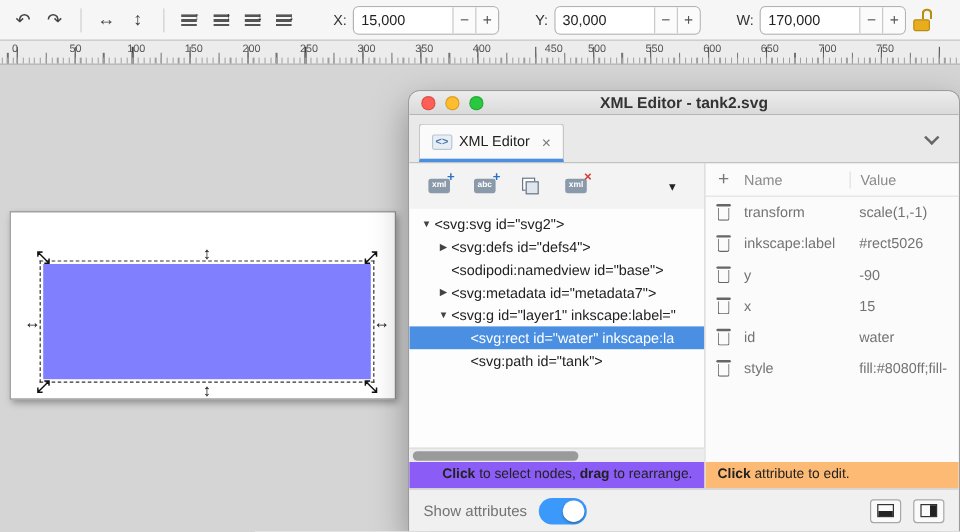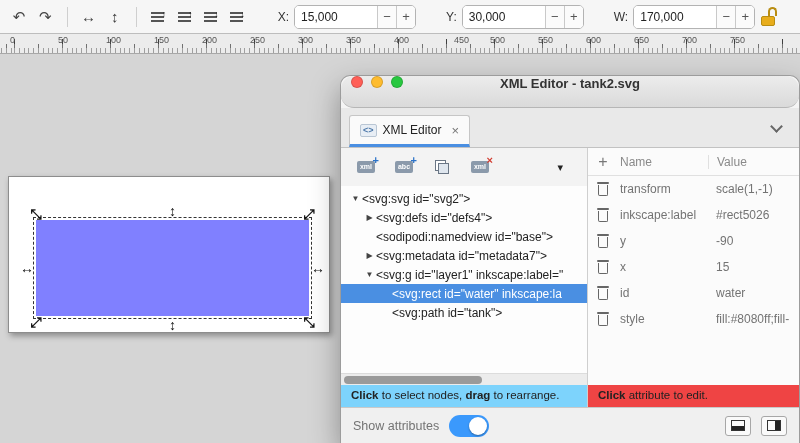--- a/index.html
+++ b/index.html
@@ -52,22 +52,22 @@
   .handle { position:absolute; font-size:14px; font-weight:bold; color:#111; line-height:1;
             transform:translate(-50%,-50%); cursor:default; }
   .h-nw{left:0;top:-6px;} .h-n{left:50%;top:-9px;} .h-ne{left:100%;top:-6px;}
   .h-w{left:-9px;top:50%;} .h-e{left:calc(100% + 9px);top:50%;}
   .h-sw{left:0;top:calc(100% + 6px);} .h-s{left:50%;top:calc(100% + 9px);} .h-se{left:100%;top:calc(100% + 6px);}
 
   
   .xmlwin { position:absolute; left:340px; top:75px; width:460px; height:368px; background:#f5f5f5;
             border:1px solid #9c9c9c; border-bottom:none; border-radius:10px 10px 0 0;
             box-shadow:0 12px 30px rgba(0,0,0,0.35); display:flex; flex-direction:column; overflow:hidden; }
-  .titlebar { height:32px; background:linear-gradient(#ececec,#dadada); border-bottom:1px solid #b6b6b6;
-              display:flex; padding:0 10px; position:relative; flex:0 0 auto;border-radius:13px; }
+  .titlebar { height:20px; background:linear-gradient(#ececec,#dadada); border-bottom:1px solid #b6b6b6;
+              display:flex; align-items:center; padding:0 10px; position:relative; flex:0 0 auto; }
   .lights { display:flex; gap:8px; }
   .light { width:12px; height:12px; border-radius:50%; border:0.5px solid rgba(0,0,0,0.15); cursor:default; }
   .l-red{background:#ff5f57;} .l-yellow{background:#febc2e;} .l-green{background:#28c840;}
   .wintitle { position:absolute; left:0; right:0; text-align:center; font-size:13px; font-weight:bold; color:#333; }
 
   .tabbar { height:40px; background:#e9e9e9; border-bottom:1px solid #c2c2c2; display:flex;
             align-items:flex-end; padding:0 8px; flex:0 0 auto; position:relative; }
   .tab { display:flex; align-items:center; gap:6px; height:32px; padding:0 10px; background:#fafafa;
          border:1px solid #c6c6c6; border-bottom:3px solid #4a8fe2; border-radius:3px 3px 0 0; font-size:12px; color:#222; }
   .tabicon { font-size:9px; font-weight:bold; color:#4a76a8; background:#e8eef5; border:1px solid #b9c6d4;
@@ -94,38 +94,38 @@
 
   .tree { flex:1 1 auto; overflow:hidden; padding-top:3px; font-size:12px; color:#222; }
   .trow { display:flex; align-items:center; height:19px; white-space:nowrap; cursor:default; }
   .trow .arrow { width:13px; flex:0 0 13px; font-size:8px; color:#444; text-align:center; }
   .ind0 { padding-left:8px; } .ind1 { padding-left:22px; } .ind2 { padding-left:38px; }
   .trow.sel { background:var(--selection,#4a8fe2); color:#fff; }
   .tlabel { overflow:hidden; text-overflow:clip; }
 
   .hscroll { flex:0 0 12px; background:#ececec; border-top:1px solid #dcdcdc; position:relative; }
   .hthumb { position:absolute; left:3px; top:2px; width:138px; height:8px; border-radius:4px; background:#9a9a9a; cursor:default; }
-  .treehint { flex:0 0 22px; font-size:11.5px; color:#222; padding:4px 10px 0; background:#7dd3fc; }
+  .treehint { flex:0 0 22px; font-size:11.5px; color:#222; padding:4px 10px 0; background:#8b5cf6;text-align:right; }
   .treehint b, .attrhint b { font-weight:bold; }
 
   .attrheader { flex:0 0 28px; display:flex; align-items:center; border-bottom:1px solid #e0e0e0; font-size:12px; color:#8a8a8a; }
   .plusbtn { width:30px; border:none; background:transparent; font-size:16px; color:#777; cursor:default; }
   .colname { width:90px; padding-left:2px; }
   .colvalue { flex:1; border-left:1px solid #e0e0e0; padding-left:8px; }
 
   .attrrows { flex:1 1 auto; overflow:hidden; }
   .arow { display:flex; align-items:center; height:26px; font-size:12px; color:#737373; cursor:default; }
   .arow .trashcell { width:30px; display:flex; justify-content:center; }
   .trash { position:relative; width:12px; height:14px; display:inline-block; }
   .trash::before { content:""; position:absolute; top:3px; left:1px; right:1px; bottom:0;
                    border:1.5px solid #666; border-top:none; border-radius:0 0 2px 2px; }
   .trash::after { content:""; position:absolute; top:0; left:0; right:0; height:2px; background:#666; border-radius:1px; }
   .aname { width:90px; padding-left:2px; white-space:nowrap; overflow:hidden; }
   .avalue { flex:1; padding-left:8px; white-space:nowrap; overflow:hidden; }
-  .attrhint { flex:0 0 22px; font-size:11.5px; color:#222; padding:4px 10px 0; background:#ef4444; }
+  .attrhint { flex:0 0 22px; font-size:11.5px; color:#222; padding:4px 10px 0; background:#fdba74; }
 
   .footer { flex:0 0 36px; background:#f0f0f0; border-top:1px solid #c9c9c9; display:flex;
             align-items:center; padding:0 12px; gap:10px; }
   .footlabel { font-size:12.5px; color:#737373; }
   .toggle { width:40px; height:22px; border-radius:11px; background:var(--toggle-on,#3b99fc); position:relative; cursor:default; }
   .toggle::after { content:""; position:absolute; right:2px; top:2px; width:18px; height:18px; border-radius:50%;
                    background:#fff; box-shadow:0 1px 2px rgba(0,0,0,0.35); }
   .footspacer { flex:1; }
   .laybtn { width:26px; height:20px; border:1px solid #a7a7a7; border-radius:3px; background:#fafafa;
             display:flex; align-items:center; justify-content:center; cursor:default; }

